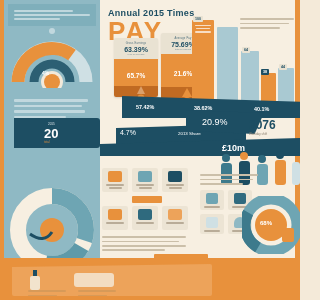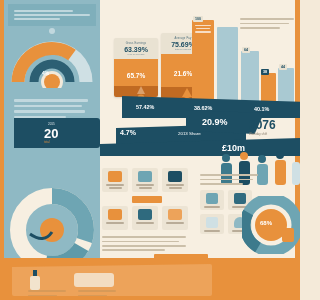--- a/index.html
+++ b/index.html
@@ -39,21 +39,21 @@
   .bar{position:absolute;bottom:0;border-radius:1px 1px 0 0;}
   #barchart{left:188px;top:14px;width:104px;height:92px;}
   .bar .blab{font-size:2.6px;color:#fff;filter:blur(.35px);padding:3px 2px;line-height:4px;}
   .barcap{position:absolute;font-size:3.6px;font-weight:bold;color:#1d4e63;
           background:#e9e2d2;border-radius:1px;padding:1px 2px;filter:blur(.25px);}
   
   .navy{background:#1d4e63;color:#fff;}
   #banner-mid{left:118px;top:96px;width:182px;height:22px;}
   #banner-arrow{left:112px;top:124px;width:130px;height:20px;}
   #banner36{left:10px;top:118px;width:86px;height:30px;}
-  .bigpct{font-size:9px;font-weight:bold;filter:blur(.3px);}
+  .bigpct{font-size:9px;font-weight:normal;filter:blur(.3px);}
   .smallcap{font-size:3px;opacity:.85;filter:blur(.3px);}
   
   #n3076{left:245px;top:118px;text-align:left;}
   #n3076 .v{font-size:12px;font-weight:bold;color:#1d4e63;filter:blur(.3px);}
   #n3076 .c{font-size:3px;color:#8a7f6e;filter:blur(.35px);}
   #n16m{left:218px;top:143px;font-size:9px;font-weight:bold;color:#fff;filter:blur(.3px);}
   
   .icard{position:absolute;background:#ece4d4;border-radius:2px;}
   .ic-glyph{width:14px;height:11px;border-radius:2px;margin:3px auto 2px;}
   .ic-tx{height:1.6px;background:#b9ac98;border-radius:1px;margin:1.6px auto;}
@@ -100,20 +100,24 @@
     </div>
 
     <div class="abs" id="leftlines">
       <div class="tealline" style="width:100%"></div>
       <div class="tealline" style="width:92%"></div>
       <div class="tealline" style="width:96%"></div>
       <div class="tealline" style="width:70%"></div>
     </div>
   </div>
 
+  <div class="abs" id="titleblock">
+    <div id="annual">Annual 2015 Times</div>
+    <div id="pay">PAY</div>
+  </div>
 
   <div class="abs statcard" id="card1">
     <div class="sc-head">
       <div class="sc-cap">Gross Earnings</div>
       <div class="sc-val">63.39%</div>
       <div class="sc-sub">year on average</div>
     </div>
     <div class="sc-fill"><span class="v">65.7%</span></div>
     <div class="sc-foot"></div>
   </div>

